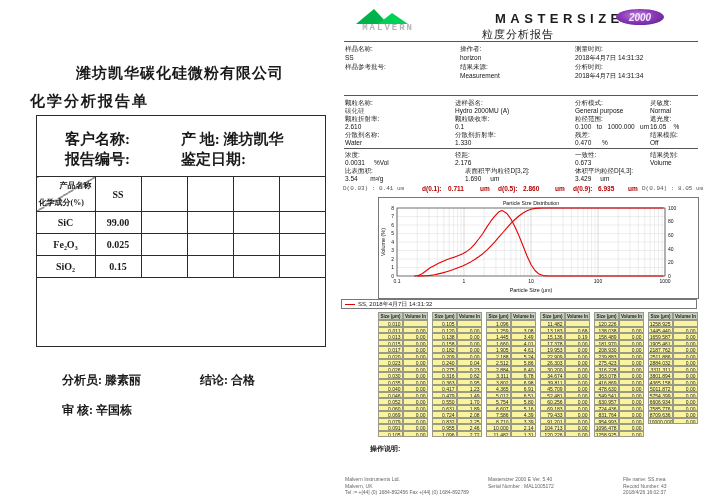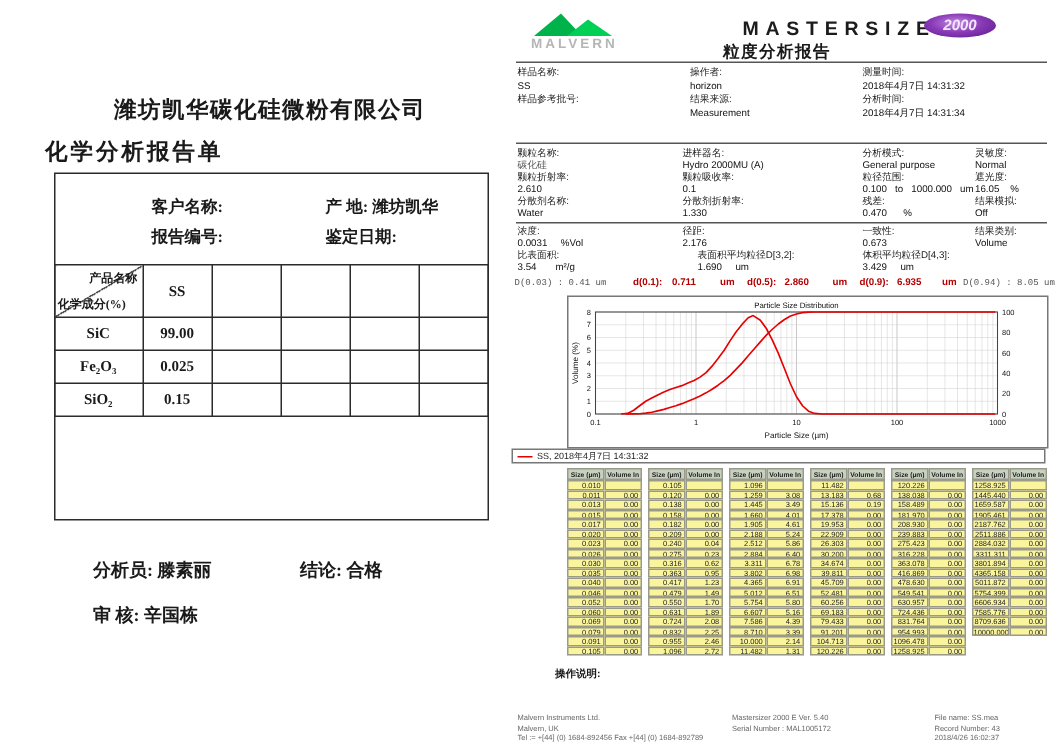--- a/index.html
+++ b/index.html
@@ -5,21 +5,21 @@
   html,body{margin:0;padding:0;background:#fff;}
   #canvas{position:relative;width:706px;height:500px;background:#ffffff;overflow:hidden;
           font-family:"Liberation Sans","DejaVu Sans",sans-serif;color:#1a1a1a;}
   .abs{position:absolute;}
 
   
   #left-page{left:30px;top:0;width:300px;height:500px;font-family:"Liberation Serif","DejaVu Serif",serif;}
   .l-company{left:0;top:64px;width:300px;text-align:center;font-size:15px;font-weight:bold;letter-spacing:1px;}
   .l-title{left:0;top:92px;width:300px;text-align:left;font-size:15px;font-weight:bold;letter-spacing:2px;}
   .l-box{left:6px;top:115px;width:288px;height:230px;border:1.5px solid #2b2b2b;}
-  .l-info{font-size:11px;font-weight:bold;margin-left:36px;}
+  .l-info{font-size:15px;font-weight:bold;}
   .l-table{position:absolute;left:-1.5px;top:60px;width:289px;border-collapse:collapse;table-layout:fixed;}
   .l-table td{border:1px solid #2b2b2b;font-size:10px;font-weight:bold;text-align:center;
               height:21px;padding:0;overflow:hidden;}
   .l-table td.hdr{height:34px;}
   .diag{position:relative;background:
         linear-gradient(to bottom right,transparent 49.3%,#2b2b2b 49.3%,#2b2b2b 50.7%,transparent 50.7%);}
   .diag .c-top{position:absolute;right:3px;top:3px;font-size:8px;}
   .diag .c-bot{position:absolute;left:2px;bottom:3px;font-size:8px;}
   .l-sign{font-size:12px;font-weight:bold;}
 
@@ -27,21 +27,21 @@
   #right-page{left:340px;top:0;width:366px;height:500px;}
   .divider{height:0;border-top:1px solid #555;}
   .lbl{font-size:6.5px;color:#222;line-height:8px;white-space:nowrap;}
   .val{font-size:6.5px;color:#111;line-height:8px;white-space:nowrap;}
   .logo-txt{font-size:9px;font-weight:bold;letter-spacing:2px;color:#b5b5b5;}
   .ms-word{font-size:13px;letter-spacing:4.5px;color:#1c1c1c;font-weight:600;}
   .badge2000{width:48px;height:16px;border-radius:50%;
              background:radial-gradient(ellipse at 45% 40%, #c28ae0 0%, #8a3bb8 45%, #571585 100%);
              color:#f3e6ff;font-style:italic;font-weight:bold;font-size:10px;
              display:flex;align-items:center;justify-content:center;}
-  .r-title{font-size:11px;font-weight:bold;letter-spacing:1px;}
+  .r-title{font-size:11px;font-weight:normal;letter-spacing:1px;}
   .red{color:#b40000;font-weight:bold;}
   .stamp{font-family:"Liberation Mono","DejaVu Sans Mono",monospace;color:#555;font-size:6px;white-space:nowrap;}
   #chart-box{left:38px;top:197px;width:319px;height:100px;border:1px solid #777;background:#fff;}
   #legend-box{left:1px;top:299px;width:356px;height:10px;border:1px solid #777;
               display:flex;align-items:center;gap:3px;padding-left:3px;box-sizing:border-box;}
   .legend-line{width:10px;height:0;border-top:1.4px solid #e00000;}
   #legend-box span{font-size:6px;white-space:nowrap;}
   #size-table{left:38px;top:312px;width:324px;height:130px;display:flex;gap:4px;}
   .ps-col{width:50px;}
   .ps-row{display:flex;}
@@ -120,21 +120,21 @@
     <div class="abs l-sign" style="left:32px;top:402px;">审    核: 辛国栋</div>
   </div>
 
   <div id="right-page" class="abs">
 
     <div class="abs" style="left:12px;top:6px;width:62px;height:30px;">
       <svg width="62" height="20" viewBox="0 0 62 20">
         <polygon points="4,18 22,3 36,18" fill="#00b24a"></polygon>
         <polygon points="26,18 40,7 56,18" fill="#00d055"></polygon>
       </svg>
-      <div class="logo-txt" style="margin-top:-7px;text-align:center;">MALVERN</div>
+      <div class="logo-txt" style="margin-top:-7px;text-align:right;font-family:Liberation Mono, monospace;">MALVERN</div>
     </div>
     <div class="abs ms-word" style="left:155px;top:11px;">MASTERSIZER</div>
     <div class="abs badge2000" style="left:276px;top:9px;">2000</div>
     <div class="abs r-title" style="left:142px;top:27px;">粒度分析报告</div>
     <div class="abs divider" style="left:4px;top:41px;width:354px;"></div>
 
     <div class="abs lbl" style="left:5px;top:45px;">样品名称:</div>
     <div class="abs val" style="left:5px;top:54px;">SS</div>
     <div class="abs lbl" style="left:5px;top:63px;">样品参考批号:</div>
     <div class="abs lbl" style="left:120px;top:45px;">操作者:</div>

